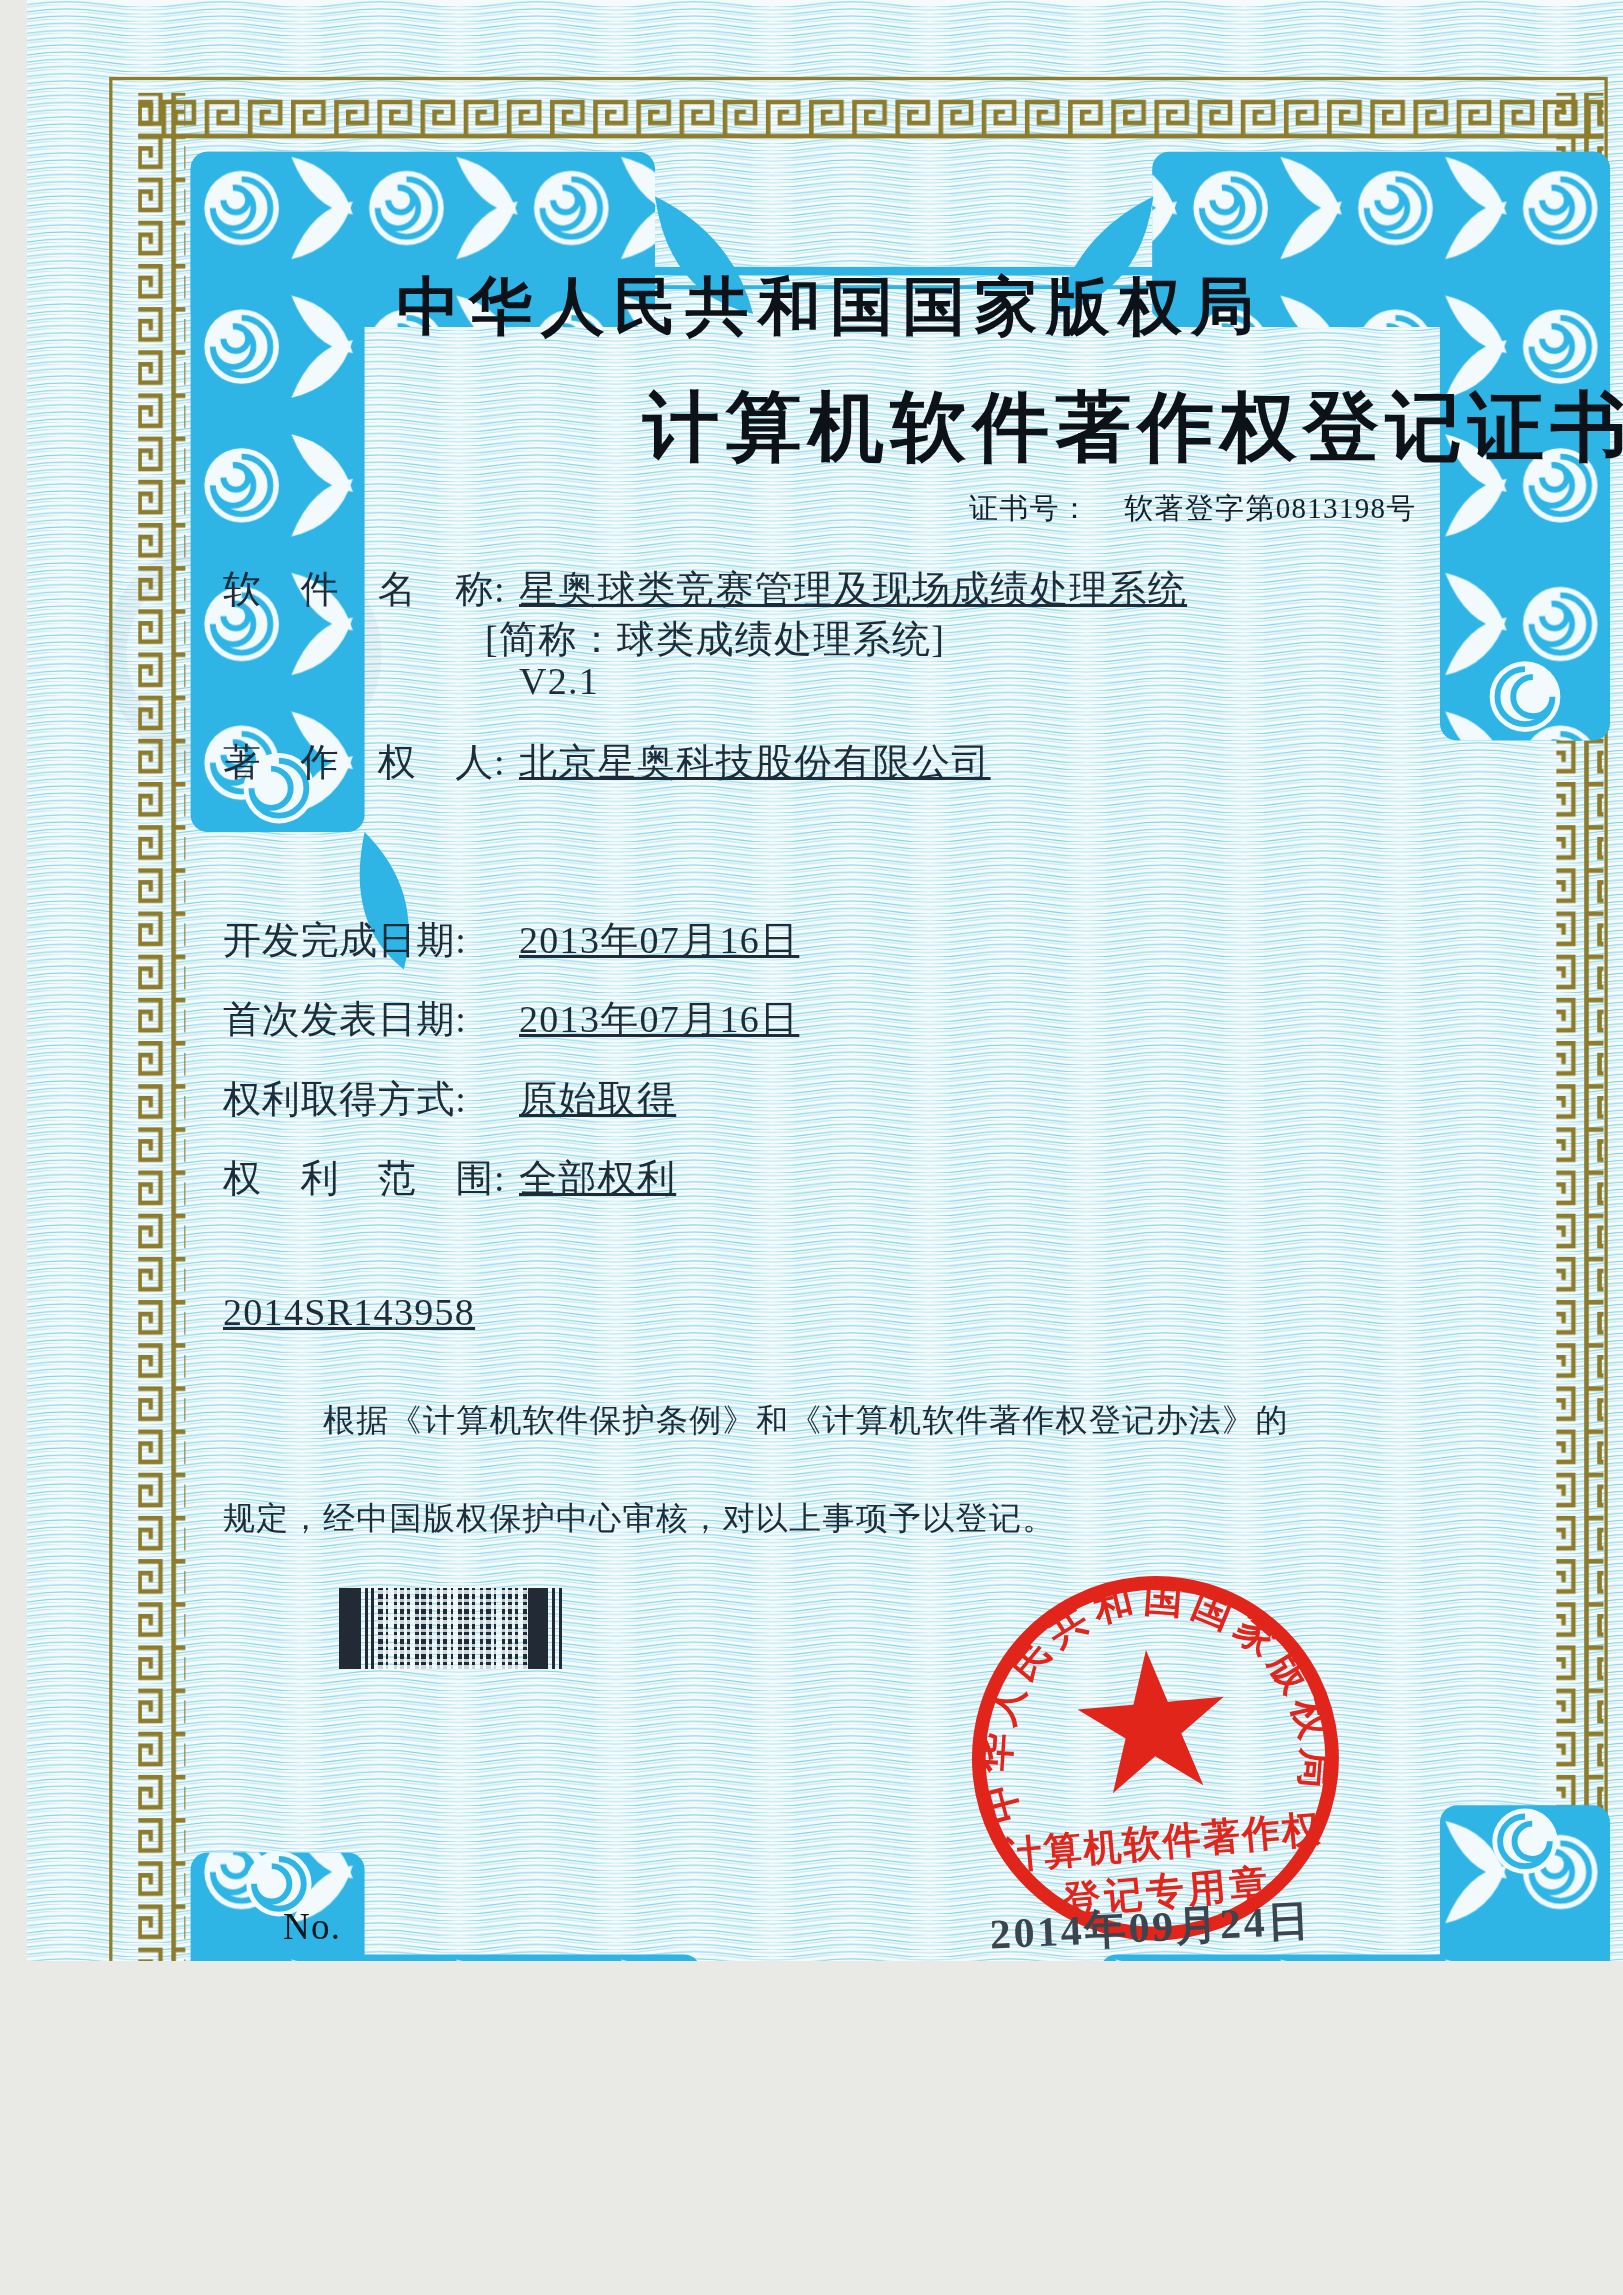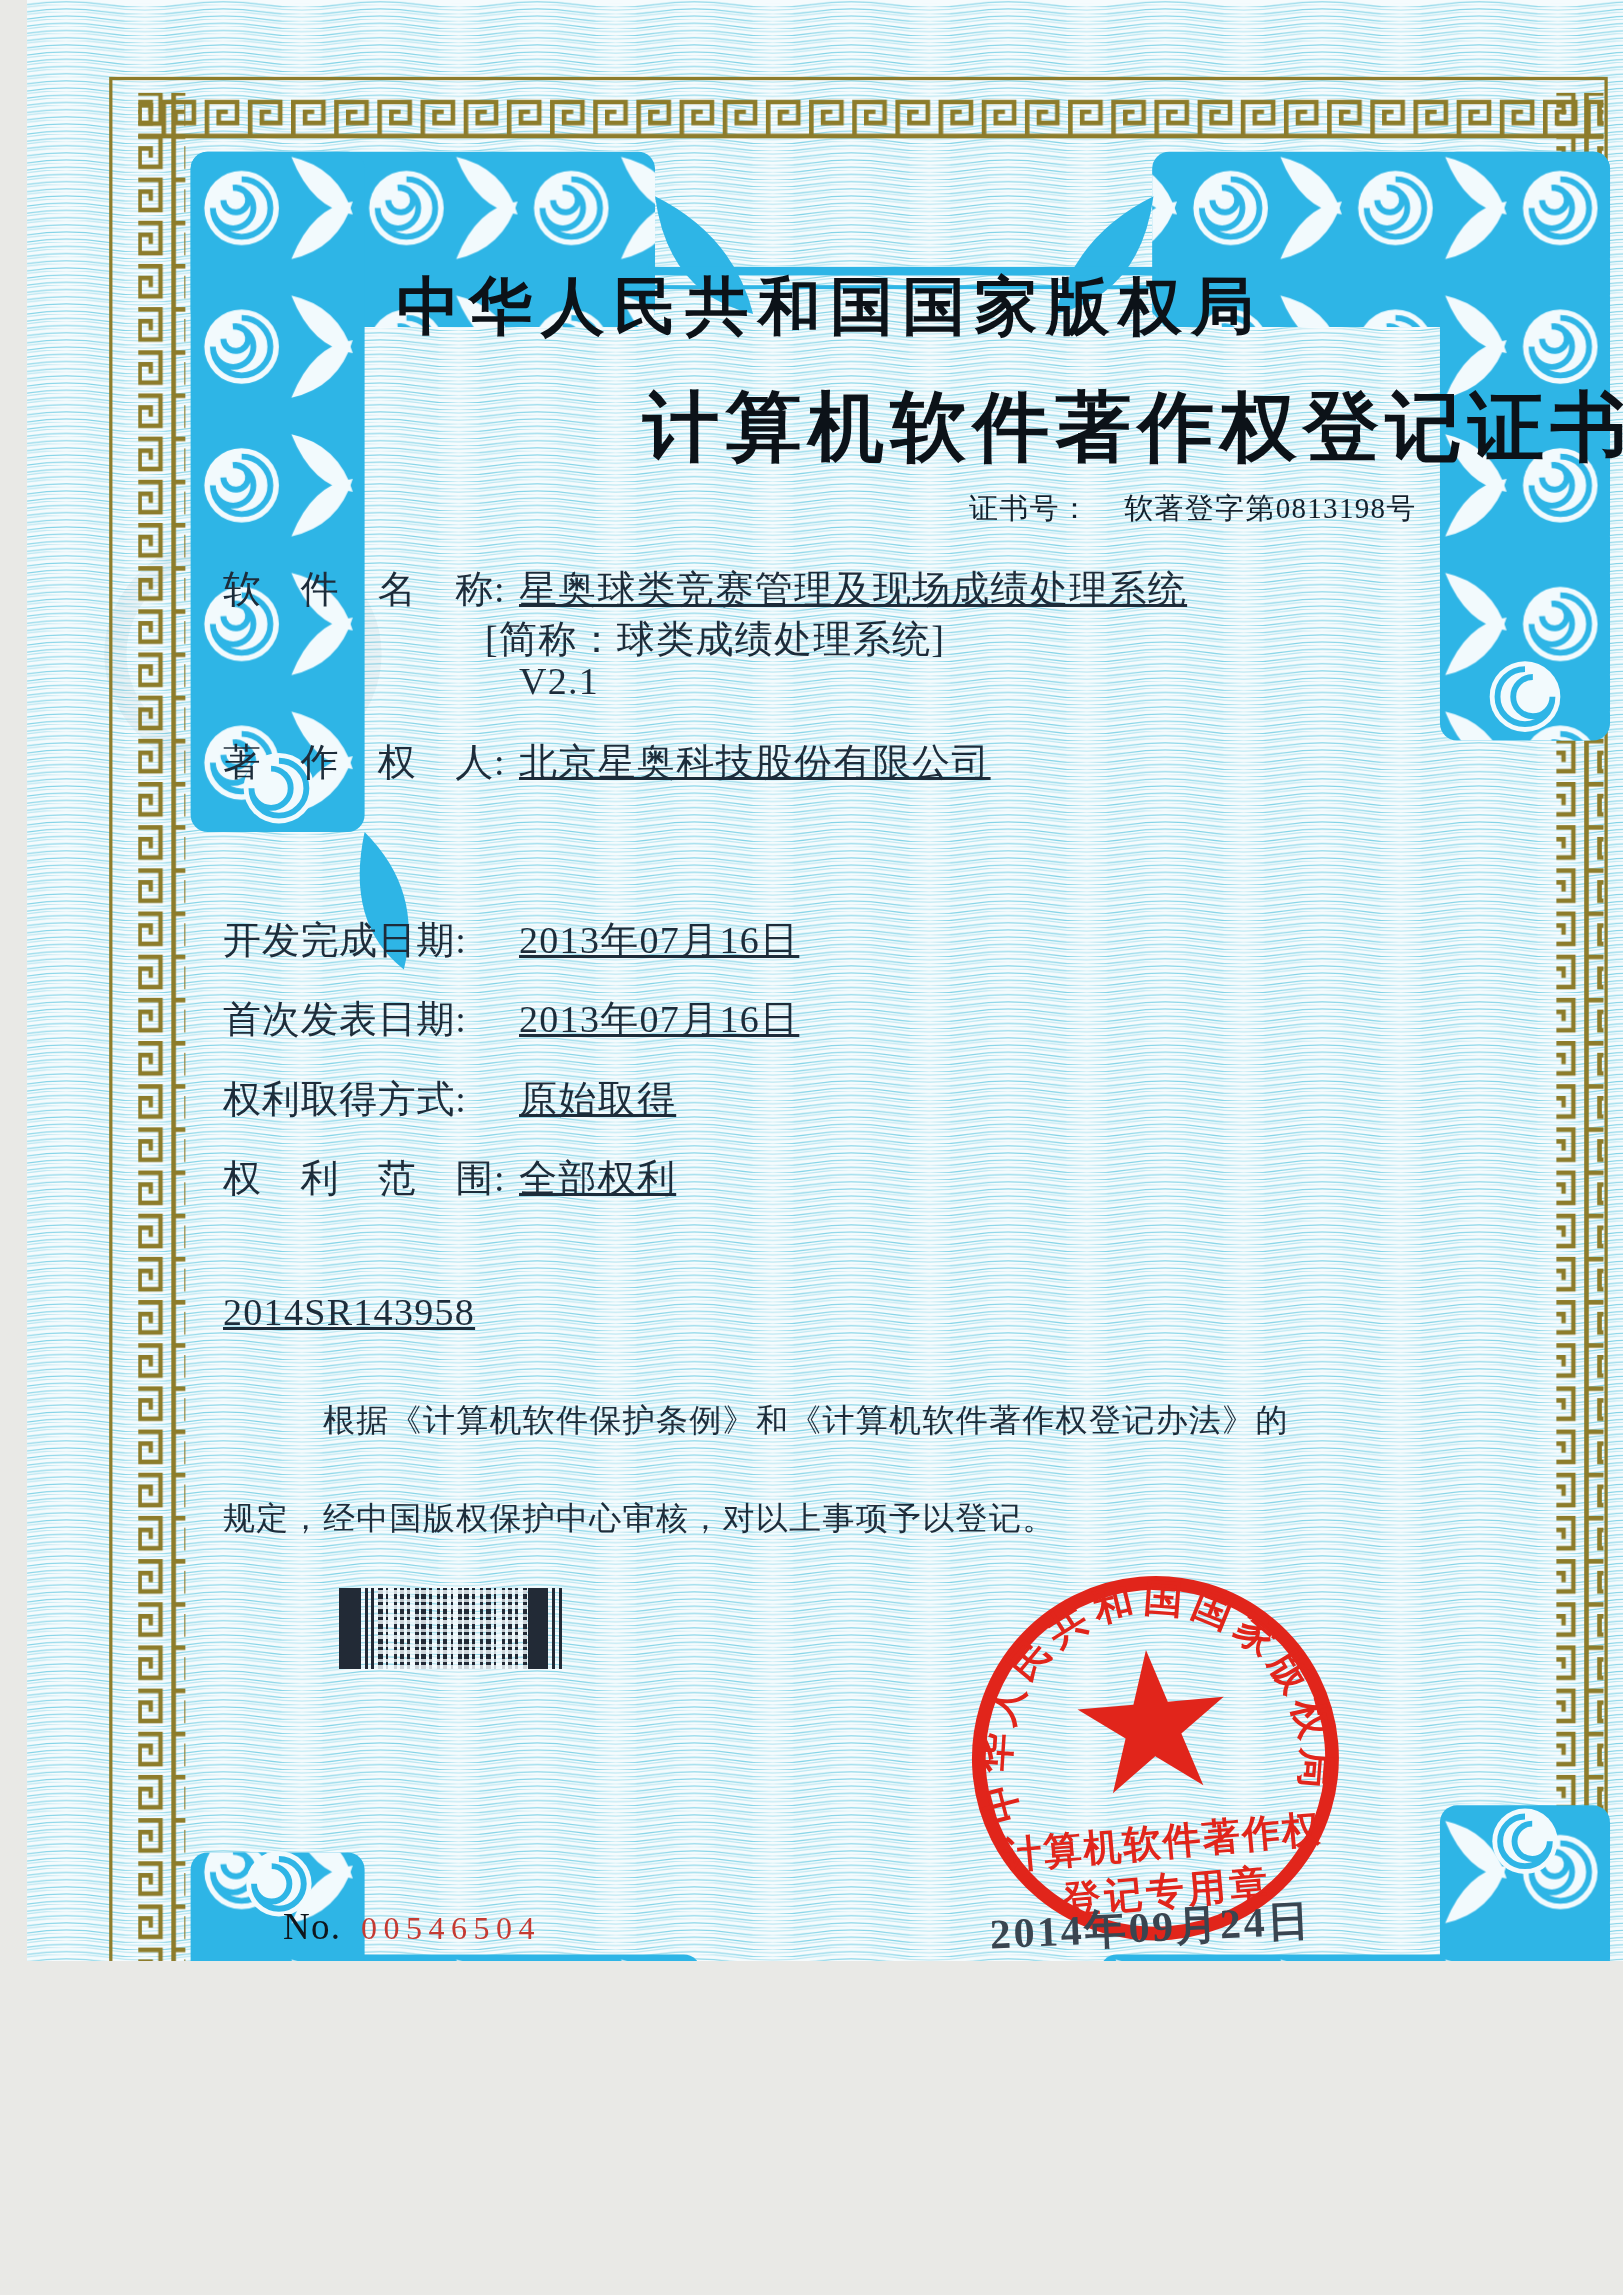--- a/index.html
+++ b/index.html
@@ -51,21 +51,21 @@
   .barcode .bc-mid {
     position:absolute; left:39px; top:0; width:149px; height:81px;
     background:
       repeating-linear-gradient(0deg, rgba(242,250,253,.82) 0 3.9px, rgba(242,250,253,0) 3.9px 7.2px, rgba(242,250,253,.75) 7.2px 9.8px, rgba(242,250,253,0) 9.8px 15px),
       repeating-linear-gradient(90deg, #222a36 0 4.6px, rgba(0,0,0,0) 4.6px 7.9px, #222a36 7.9px 10.5px, rgba(0,0,0,0) 10.5px 15.7px, #222a36 15.7px 19px, rgba(0,0,0,0) 19px 21.6px);
   }
   .barcode .bc-right {
     position:absolute; right:0; top:0; width:44px; height:81px;
     background:repeating-linear-gradient(90deg,#222a36 0 19.6px,rgba(0,0,0,0) 19.6px 23.6px,#222a36 23.6px 27px,rgba(0,0,0,0) 27px 31px,#222a36 31px 34px,rgba(0,0,0,0) 34px 44px);
   }
-  .serial { position:absolute; left:256px; top:1905px; display:flex; align-items:baseline; gap:19.6px; }
+  .serial { position:absolute; left:256px; top:1905px; display:flex; align-items:baseline; gap:19.6px;flex-direction:column; }
   .serial .no-label { font-size:37px; color:#0f161d; letter-spacing:1.3px; }
   .serial .no-value { font-size:32px; color:#c53a32; letter-spacing:6.5px; font-family:Liberation Serif, serif; }
   .seal-svg { position:absolute; left:0; top:0; }
 </style>
 </head>
 <body>
 
 <div class="page">
   <div class="paper">
 

